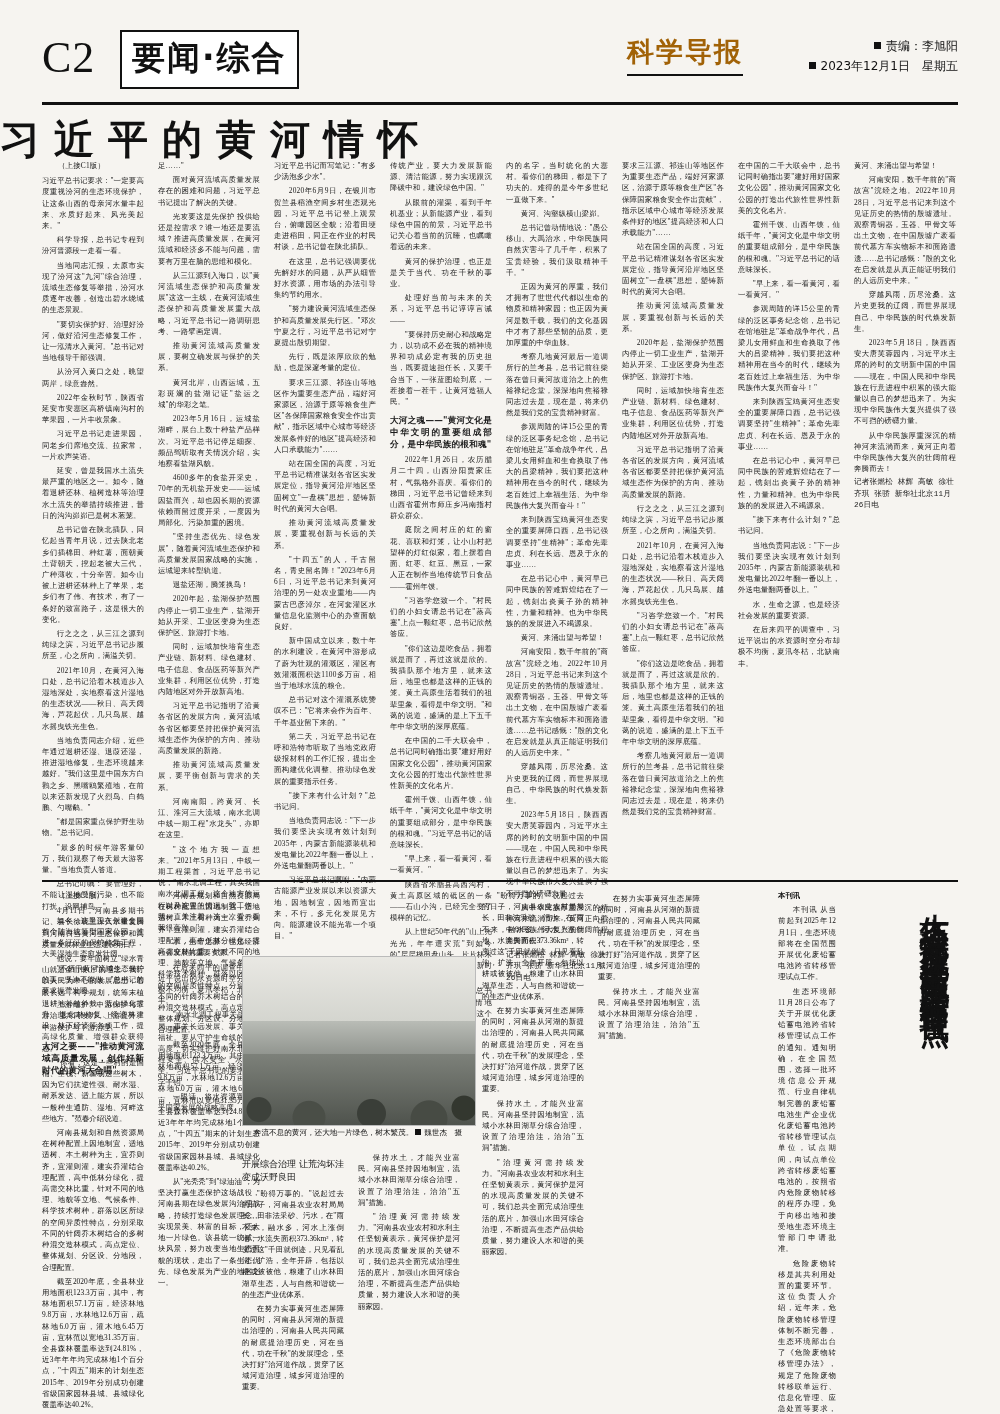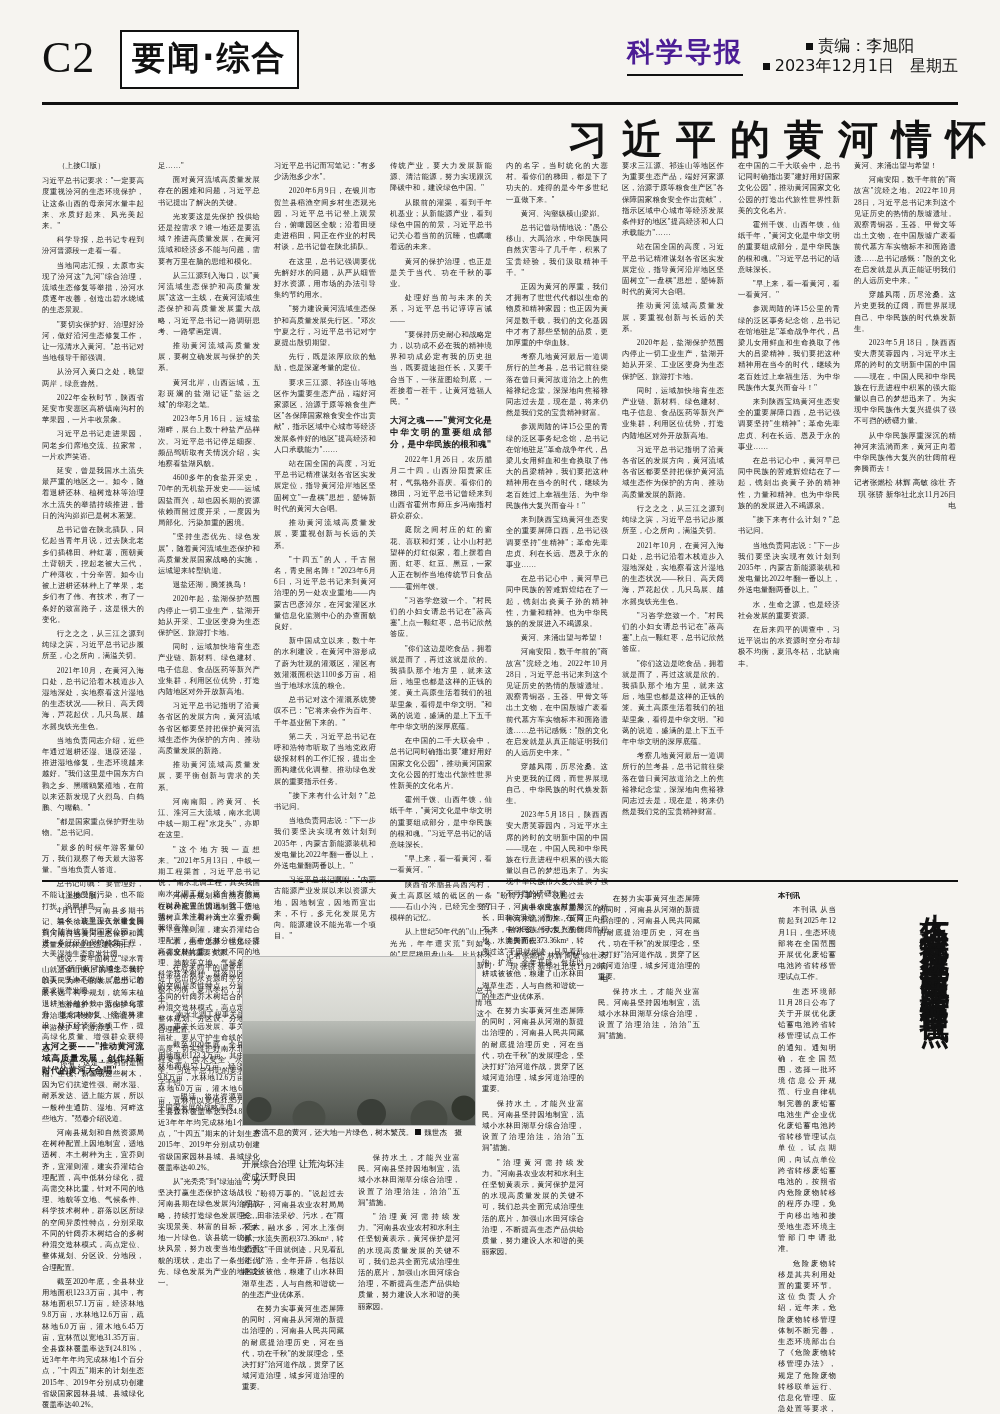--- a/index.html
+++ b/index.html
@@ -29,32 +29,32 @@
     position:absolute;left:78px;top:0px;
     border:2px solid #111;padding:4px 10px 6px 10px;
     font-family:"DejaVu Sans", sans-serif;
     font-weight:bold;font-size:33px;letter-spacing:2px;
     background:#fff;
   }
   .logo{
     position:absolute;right:215px;top:4px;
     font-family:"DejaVu Sans",sans-serif;
     font-weight:bold;font-size:27px;letter-spacing:2px;
-    color:#4c1d95;
+    color:#a16207;
     border-bottom:2px solid #111;padding-bottom:4px;
   }
   .meta{
-    position:absolute;right:0;top:6px;text-align:center;font-size:16px;line-height:20px;
+    position:absolute;right:0;top:6px;text-align:right;font-size:12px;line-height:20px;
     font-family:"DejaVu Sans",sans-serif;
   }
   .meta .row{white-space:nowrap;}
   .meta .sq{display:inline-block;width:7px;height:7px;background:#111;margin-right:5px;vertical-align:1px;}
   
   .headline{
-    position:absolute;left:0;right:0;top:112px;text-align:right;
+    position:absolute;left:0;right:0;top:112px;text-align:left;
     font-family:"DejaVu Sans",sans-serif;
     font-weight:bold;font-size:40px;letter-spacing:14px;
   }
   
   .cols{
     position:absolute;left:42px;top:108px;width:916px;height:760px;
   }
   .col{
     position:absolute;top:0;width:102px;
     font-size:7.4px;line-height:11.2px;text-align:justify;
@@ -112,21 +112,21 @@
     font-family:"DejaVu Sans",sans-serif;
     font-weight:bold;font-size:29px;letter-spacing:5px;
     line-height:46px;height:420px;
   }
   .vnews{
     position:absolute;right:122px;top:0;width:58px;
     font-size:7.4px;line-height:11.2px;text-align:justify;
   }
   .vnews p{margin:0 0 3px 0;text-indent:2em;}
   .vnews .tag{font-weight:bold;font-family:"DejaVu Sans",sans-serif;text-indent:0;}
-  .byline{text-align:right;font-size:7.6px;line-height:11.5px;font-family:Liberation Serif, serif;}
+  .byline{text-align:left;font-size:7.6px;line-height:11.5px;font-family:Liberation Mono, monospace;}
 </style>
 </head>
 <body>
 
 <div class="page">
 
   <div class="masthead">
     <div class="pagenum">C2</div>
     <div class="section-box">要闻·综合</div>
     <div class="logo">科学导报</div>

